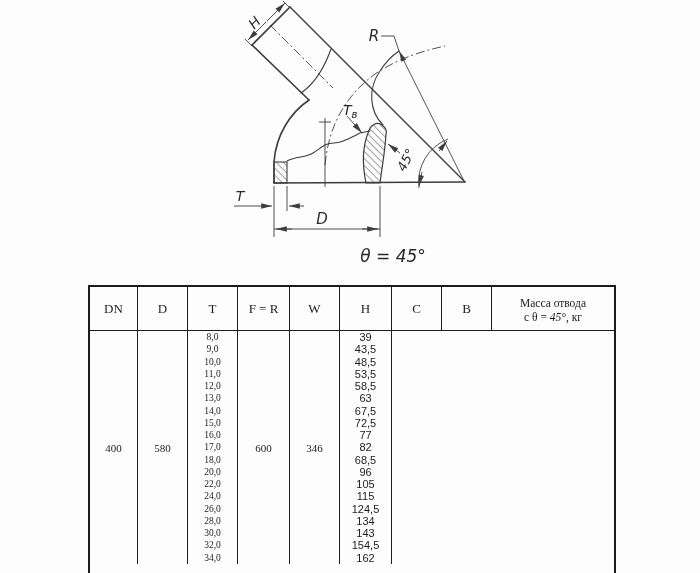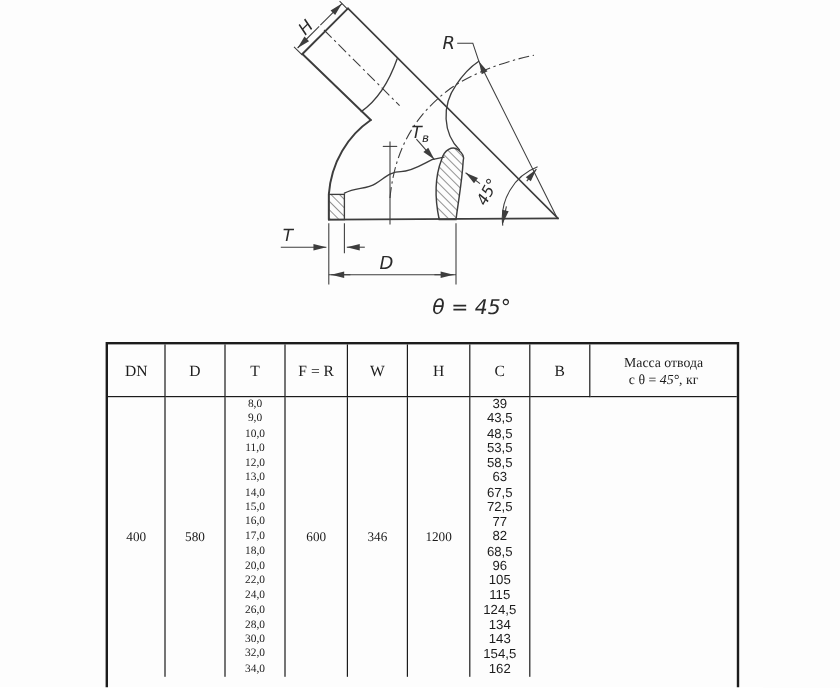--- a/index.html
+++ b/index.html
@@ -134,21 +134,20 @@
       <div class="ln">22,0</div>
       <div class="ln">24,0</div>
       <div class="ln">26,0</div>
       <div class="ln">28,0</div>
       <div class="ln">30,0</div>
       <div class="ln">32,0</div>
       <div class="ln">34,0</div>
     </div>
     <div class="cell vcell">600</div>
     <div class="cell vcell">346</div>
-    <div class="cell vcell">1200</div>
     <div class="cell stack mass-col">
       <div class="ln">39</div>
       <div class="ln">43,5</div>
       <div class="ln">48,5</div>
       <div class="ln">53,5</div>
       <div class="ln">58,5</div>
       <div class="ln">63</div>
       <div class="ln">67,5</div>
       <div class="ln">72,5</div>
       <div class="ln">77</div>

